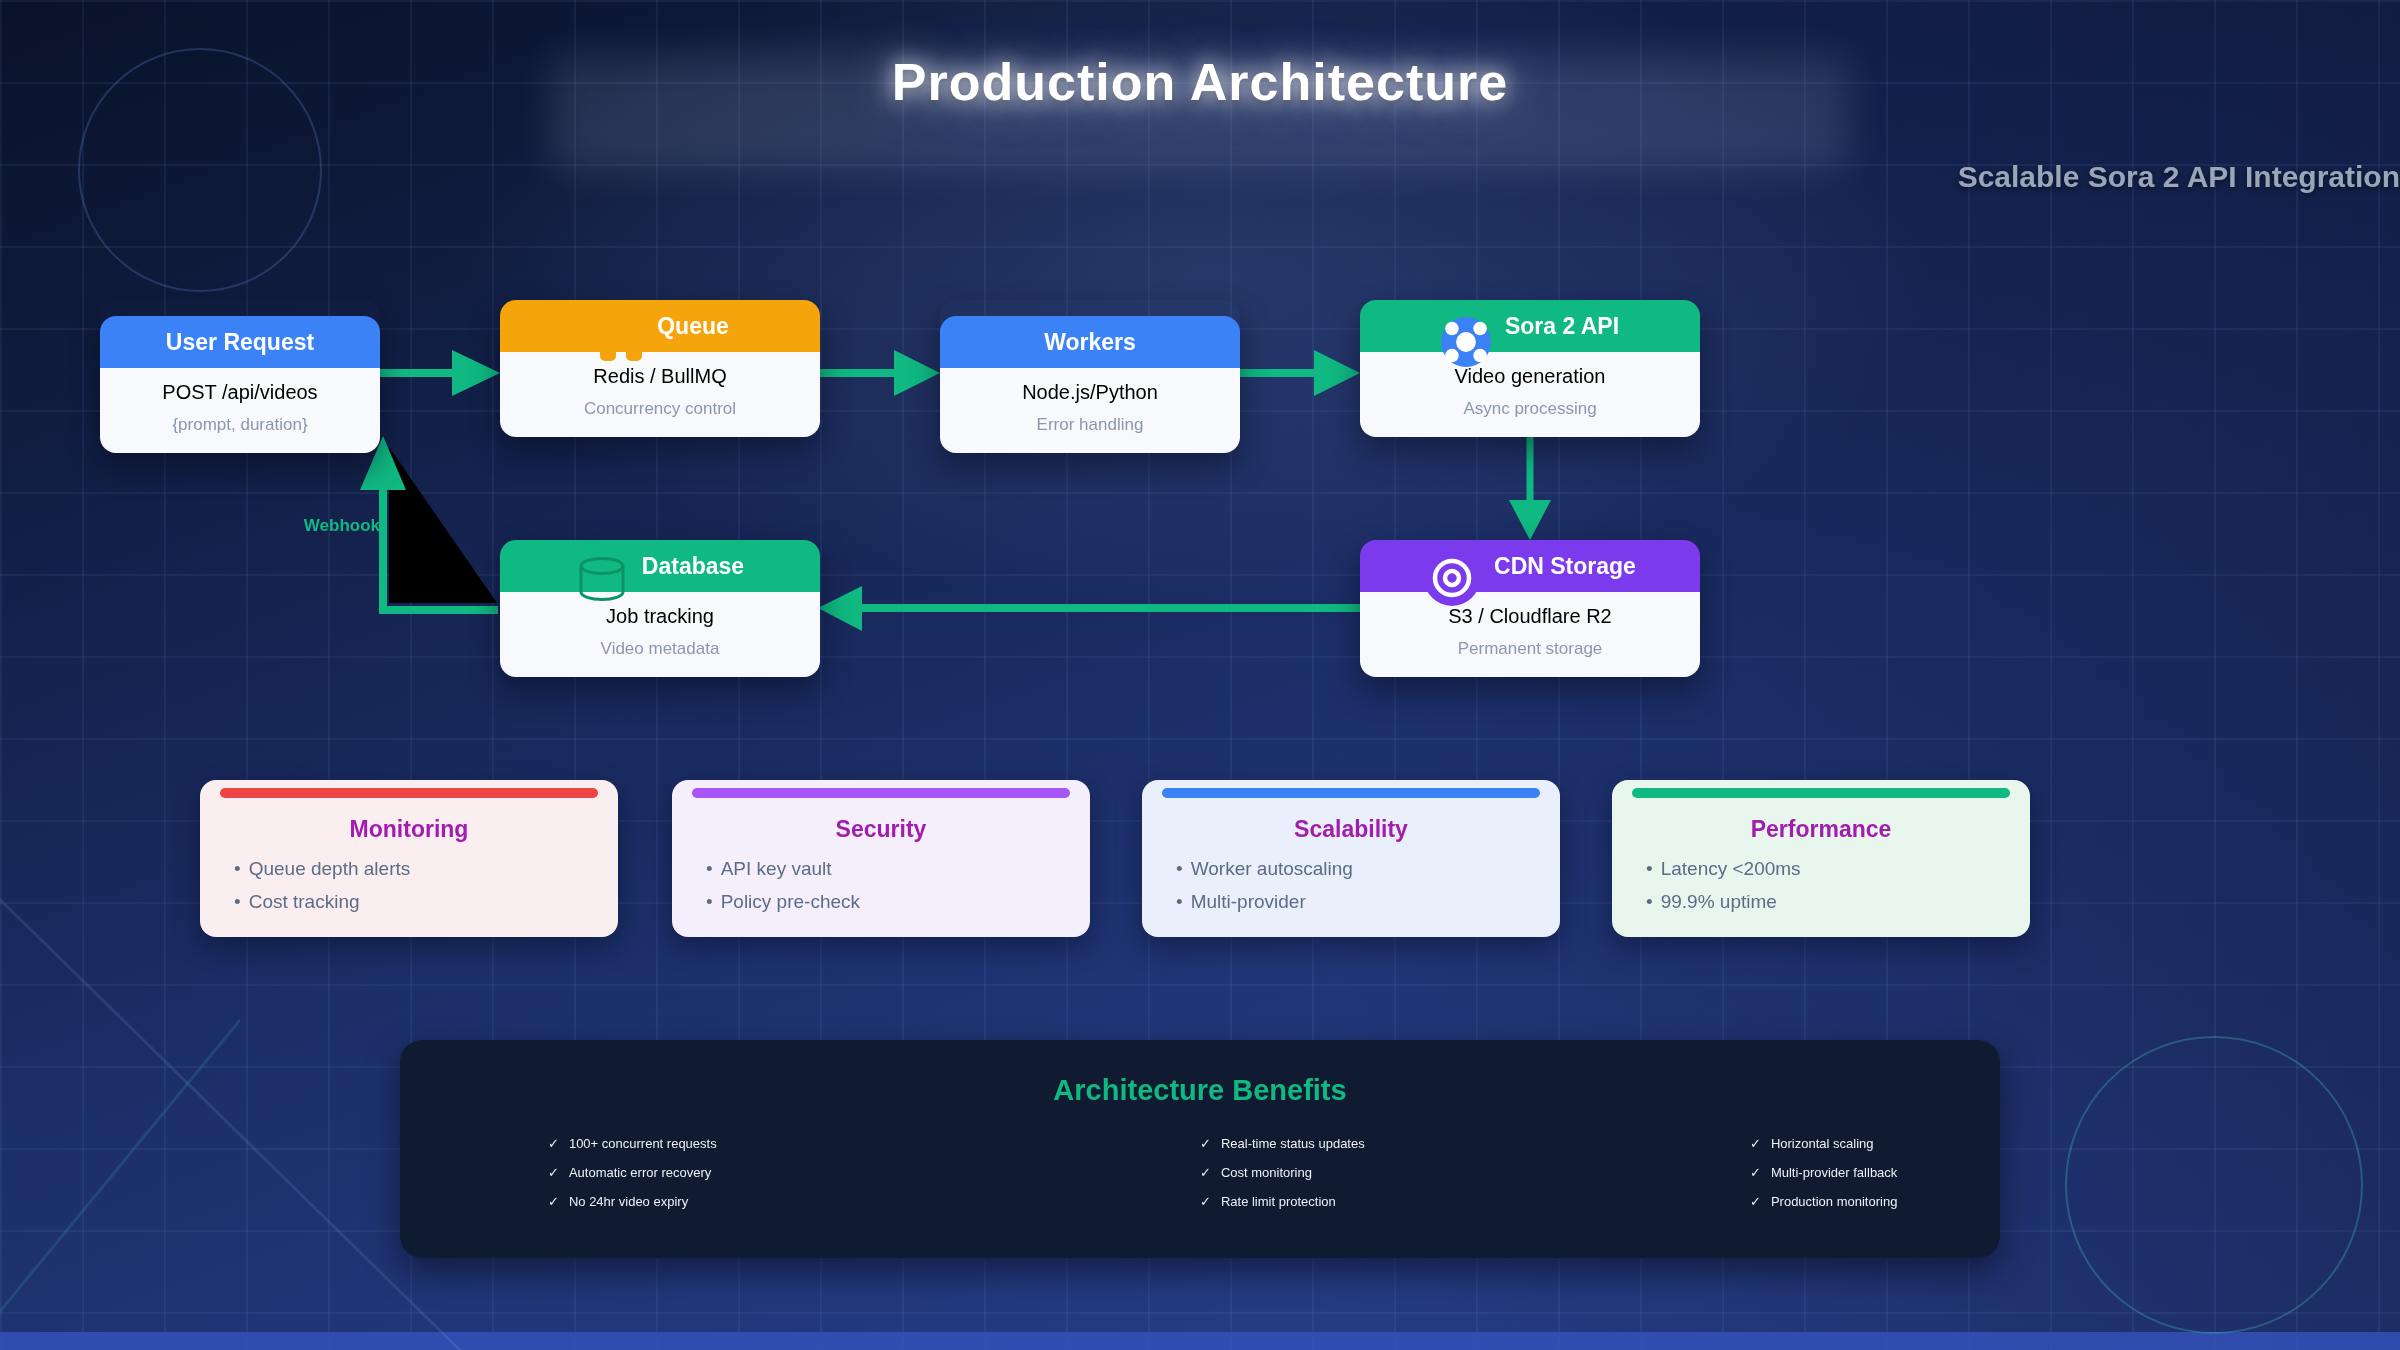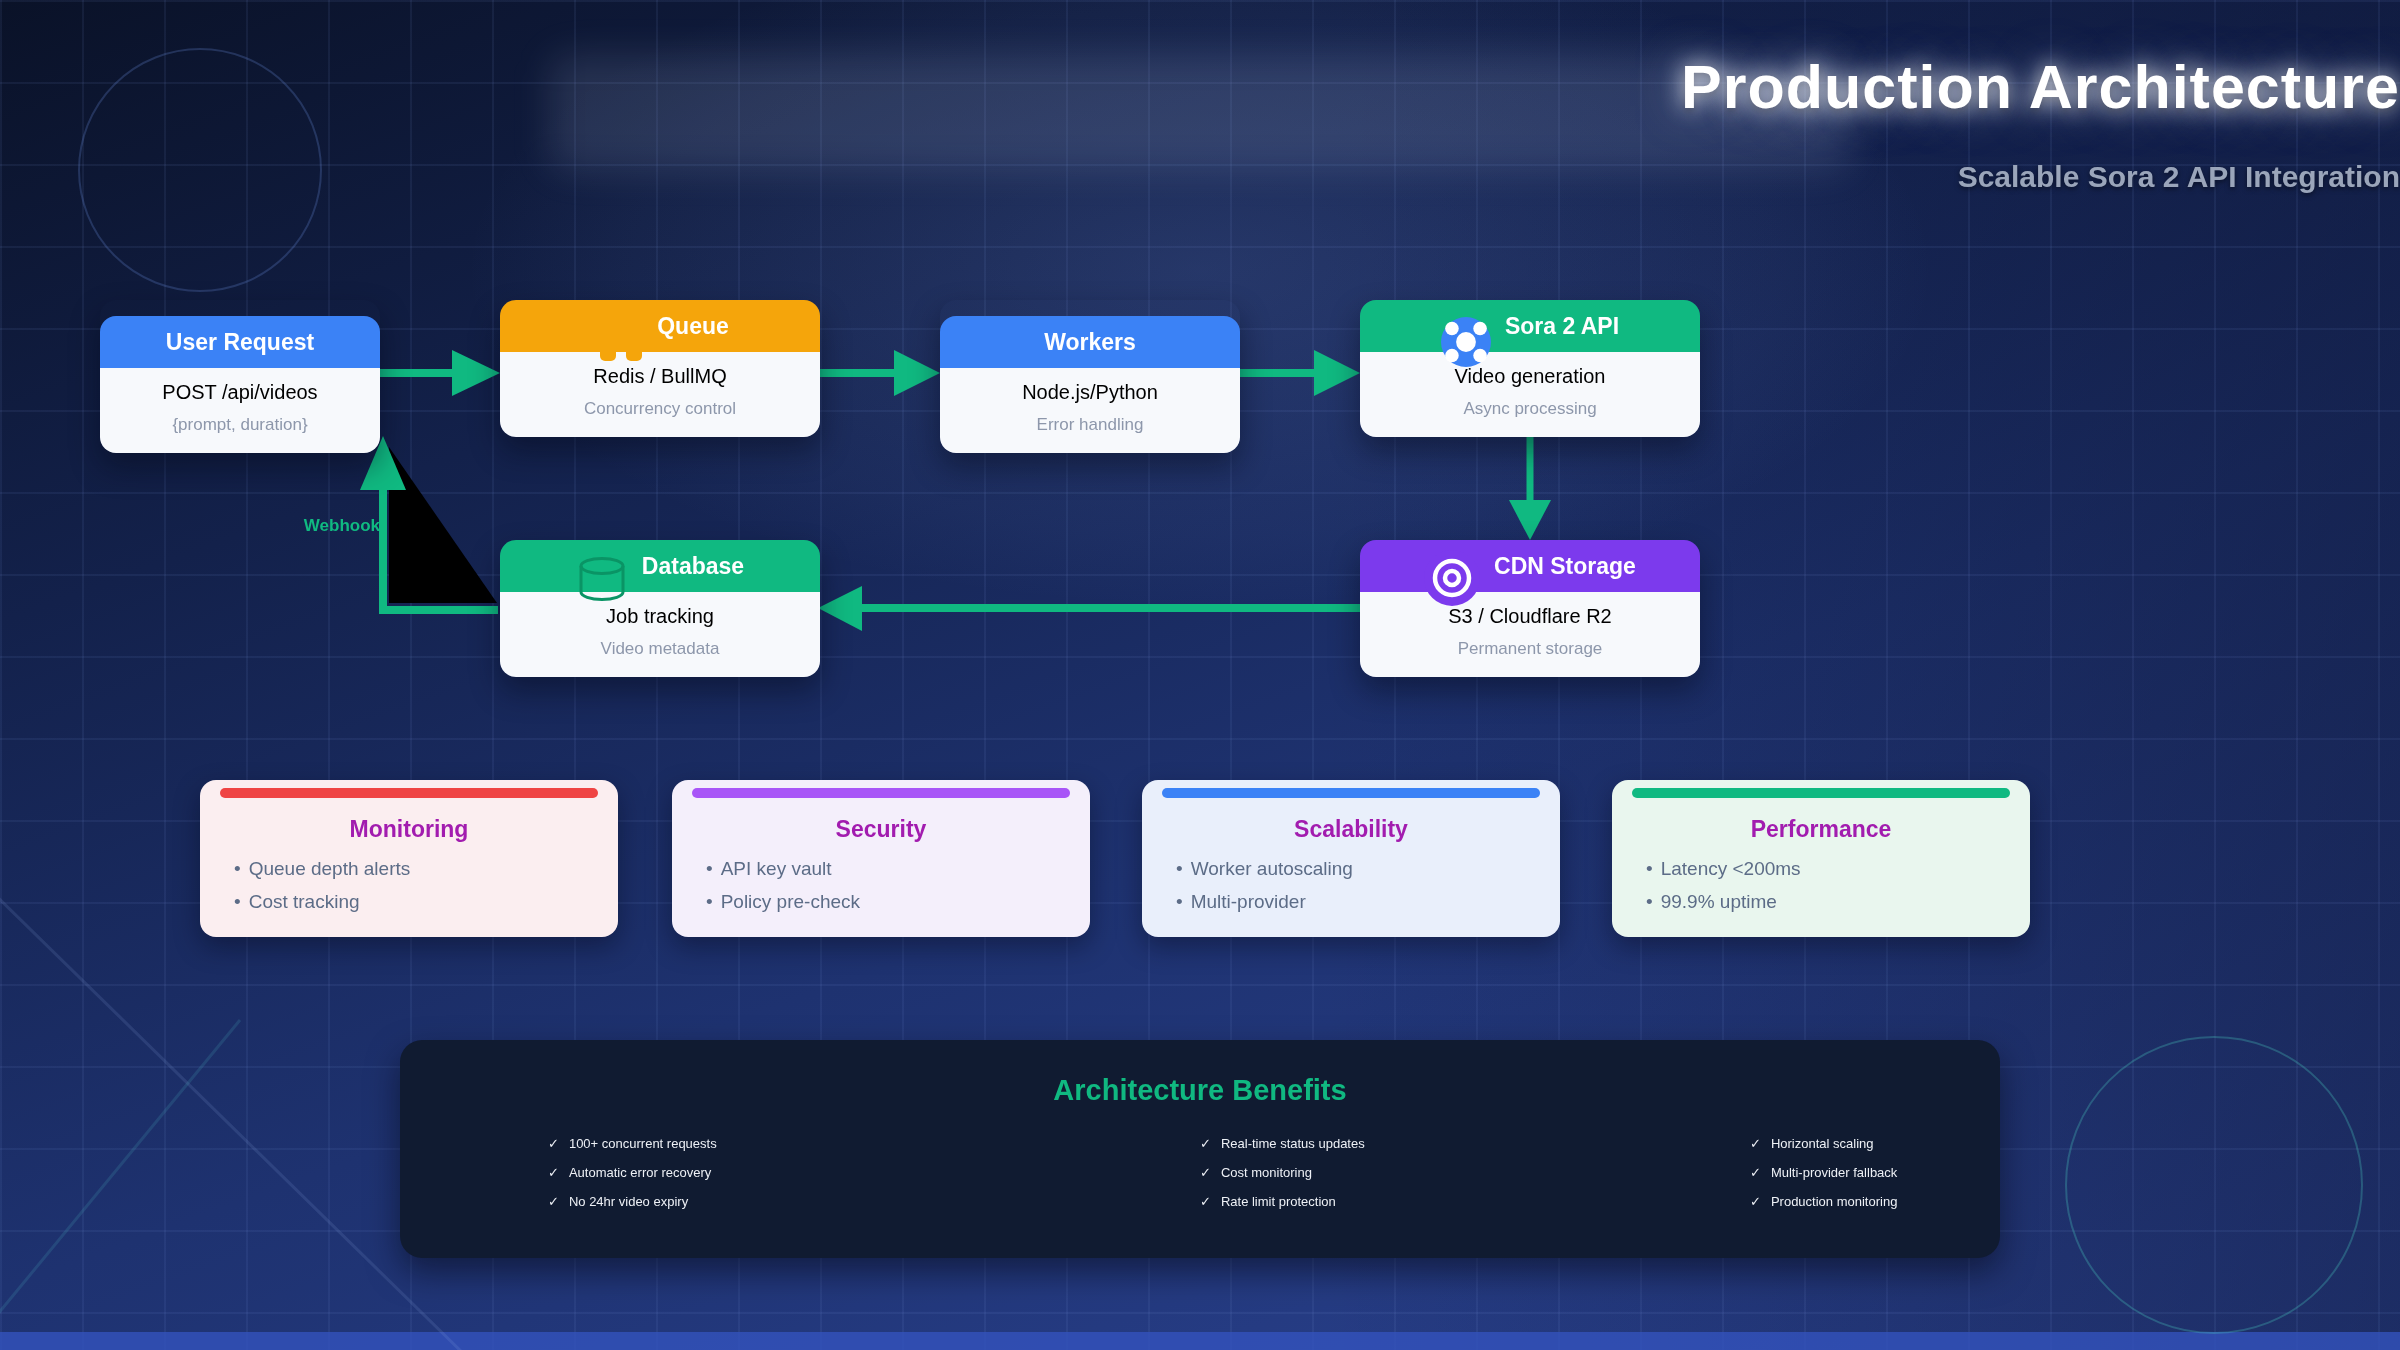--- a/index.html
+++ b/index.html
@@ -17,22 +17,22 @@
       linear-gradient(to right, rgba(125,155,225,0.09) 1.5px, transparent 1.5px),
       linear-gradient(to bottom, rgba(125,155,225,0.09) 1.5px, transparent 1.5px);
     background-size:82px 82px;
   }
   #decor,#edges{position:absolute;inset:0;width:2400px;height:1350px;z-index:1;}
   #edges{z-index:2;}
   .bottom-band{position:absolute;left:0;right:0;bottom:0;height:18px;background:#3353bd;opacity:.8;z-index:1;}
 
   .title-halo{position:absolute;left:550px;top:55px;width:1300px;height:115px;
     background:rgba(190,205,240,0.13);filter:blur(18px);border-radius:20px;z-index:1;}
-  h1.main-title{position:absolute;left:0;top:52px;width:100%;margin:0;text-align:right;z-index:2;
-    font-size:61px;font-weight:bold;color:#ffffff;letter-spacing:1px;
+  h1.main-title{position:absolute;left:0;top:52px;width:100%;margin:0;text-align:center;z-index:2;
+    font-size:52px;font-weight:bold;color:#ffffff;letter-spacing:1px;
     text-shadow:0 0 22px rgba(255,255,255,0.95),0 0 46px rgba(190,210,255,0.6),0 3px 6px rgba(0,0,0,0.4);}
   .subtitle{position:absolute;left:0;top:160px;width:100%;text-align:right;z-index:2;
     font-size:30px;font-weight:bold;color:#9aa5ba;text-shadow:0 2px 5px rgba(0,0,0,0.5);}
 
   .node{position:absolute;border-radius:16px;box-shadow:0 14px 30px rgba(4,8,24,0.45);z-index:3;}
   .node-header{position:relative;z-index:2;height:52px;border-radius:16px 16px 0 0;
     display:flex;align-items:center;justify-content:center;gap:14px;
     color:#fff;font-weight:bold;font-size:23px;}
   .node-body{background:#f7f9fc;border-radius:0 0 16px 16px;text-align:center;
     padding:13px 8px 0;height:72px;}

